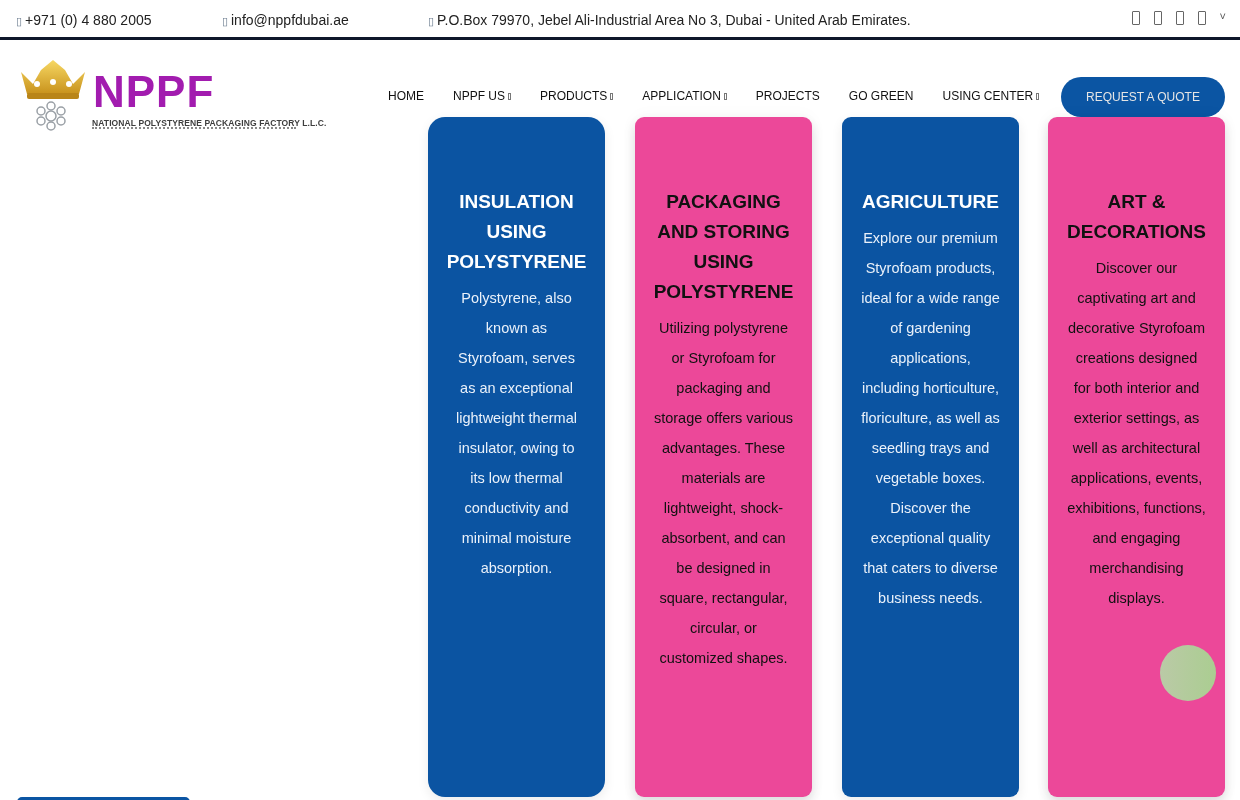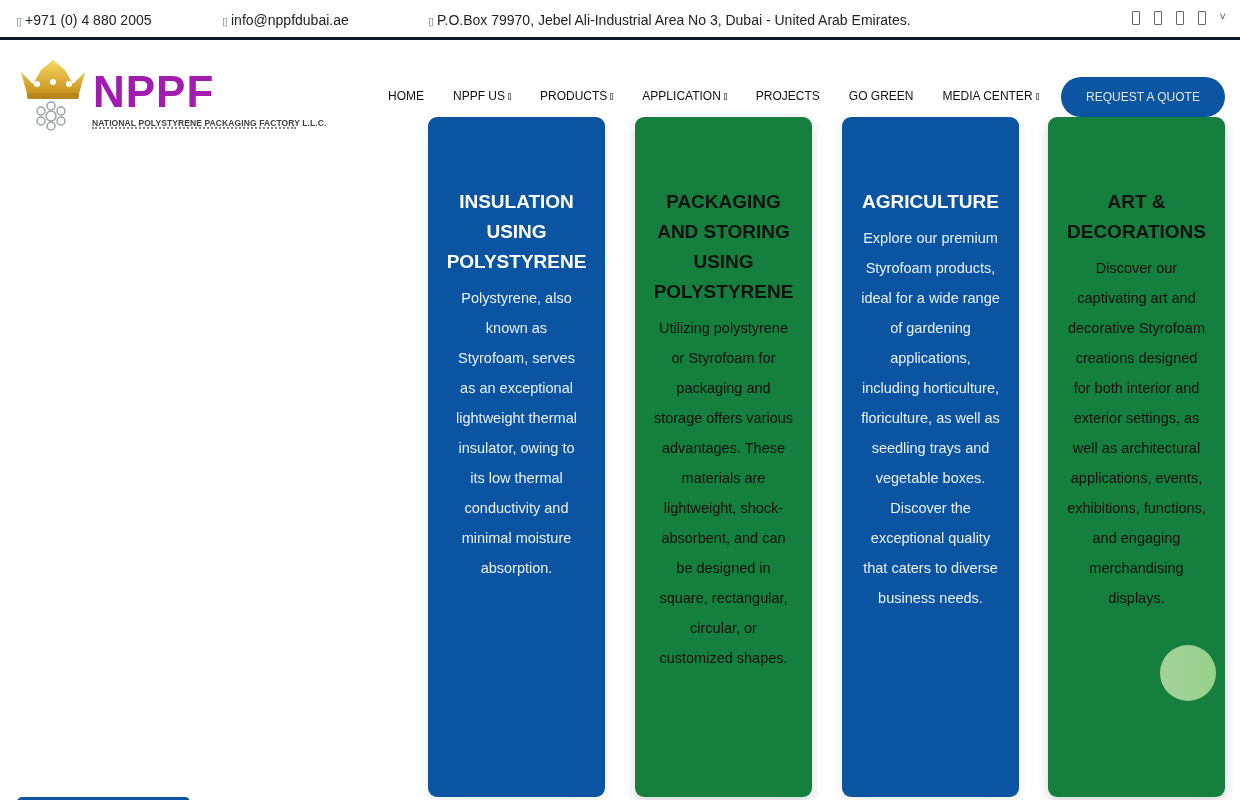--- a/index.html
+++ b/index.html
@@ -23,21 +23,21 @@
   .logo-ar { position: absolute; left: 77px; top: 71px; width: 204px; height: 7px; border-top: 2px dotted #555; opacity: 0.7; }
 
   .nav { position: absolute; top: 89px; left: 388px; display: flex; gap: 15px; font-size: 12px; color: #111; white-space: nowrap; }
   .nav .nav-item { margin-right: 14px; display: flex; align-items: center; }
   .nav .caret { display: inline-block; width: 3px; height: 7px; border: 1px solid #777; margin-left: 3px; }
   .quote-btn { position: absolute; left: 1061px; top: 77px; width: 164px; height: 40px; border-radius: 20px; background: #0b55a3; color: #e5e5e5; font-size: 12px; display: flex; align-items: center; justify-content: center; }
 
   
   .card { position: absolute; top: 117px; width: 177px; height: 680px; border-radius: 9px; text-align: center; padding-top: 70px; box-shadow: 0 4px 12px rgba(0,0,0,0.08); }
   .card.blue { background: #0b54a2; color: #fff; }
-  .card.white { background: #15803d; color: #111; box-shadow: 0 6px 12px rgba(0,0,0,0.12), 0 0 18px rgba(0,0,0,0.04); }
+  .card.white { background: #ec4899; color: #111; box-shadow: 0 6px 12px rgba(0,0,0,0.12), 0 0 18px rgba(0,0,0,0.04); }
   .card h3 { font-size: 19px; font-weight: bold; line-height: 30px; margin: 0 auto; }
   .card p { font-size: 14.5px; line-height: 30px; margin: 6px auto 0; }
   .card.blue p { color: #eaf1fa; }
 
   .circle { position: absolute; left: 1160px; top: 645px; width: 56px; height: 56px; border-radius: 50%; background: linear-gradient(90deg, #b5d8a8, #a3dc90); opacity: 0.9; }
   .bottom-pill { position: absolute; left: 17px; top: 797px; width: 173px; height: 10px; border-radius: 5px; background: #0b55a3; }
 </style>
 </head>
 <body>
 
@@ -106,31 +106,31 @@
       <span>APPLICATION</span>
       <span class="caret"></span>
     </div>
   <div class="nav-item">
       <span>PROJECTS</span>
     </div>
   <div class="nav-item">
       <span>GO GREEN</span>
     </div>
   <div class="nav-item">
-      <span>MEDIA CENTER</span>
+      <span>USING CENTER</span>
       <span class="caret"></span>
     </div>
   <div class="nav-item">
       <span>CONTACT US</span>
     </div>
 </nav>
 
 <div class="quote-btn">REQUEST A QUOTE</div>
 
-<div class="card blue" style="left:428px;">
+<div class="card blue" style="left:428px;border-radius:17px;">
   <h3 style="width:160px;">INSULATION USING POLYSTYRENE</h3>
   <p style="width:130px;">Polystyrene, also known as Styrofoam, serves as an exceptional lightweight thermal insulator, owing to its low thermal conductivity and minimal moisture absorption.</p>
 </div>
 
 <div class="card white" style="left:635px;">
   <h3 style="width:160px;">PACKAGING AND STORING USING POLYSTYRENE</h3>
   <p style="width:140px;">Utilizing polystyrene or Styrofoam for packaging and storage offers various advantages. These materials are lightweight, shock-absorbent, and can be designed in square, rectangular, circular, or customized shapes.</p>
 </div>
 
 <div class="card blue" style="left:842px;">

